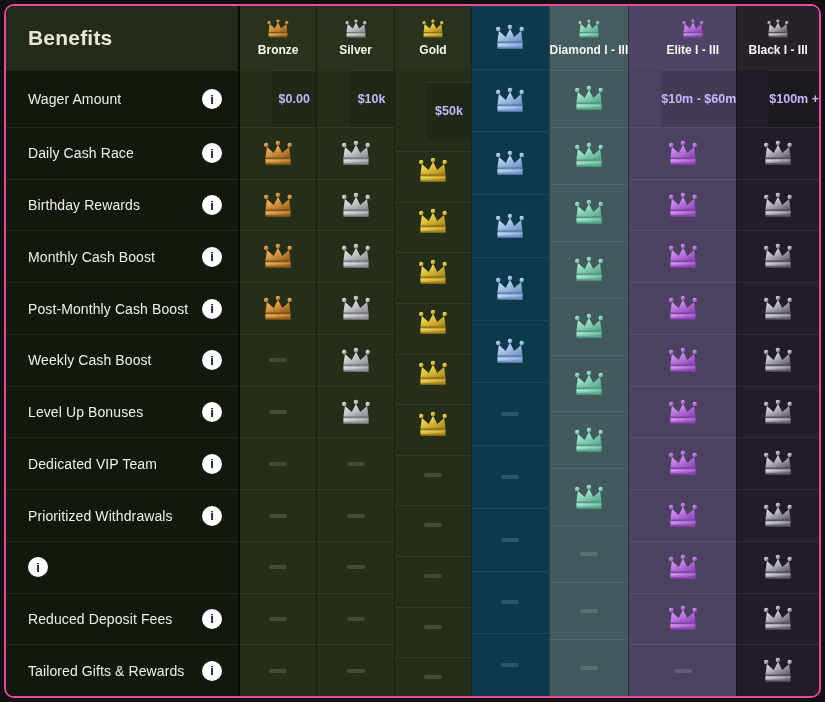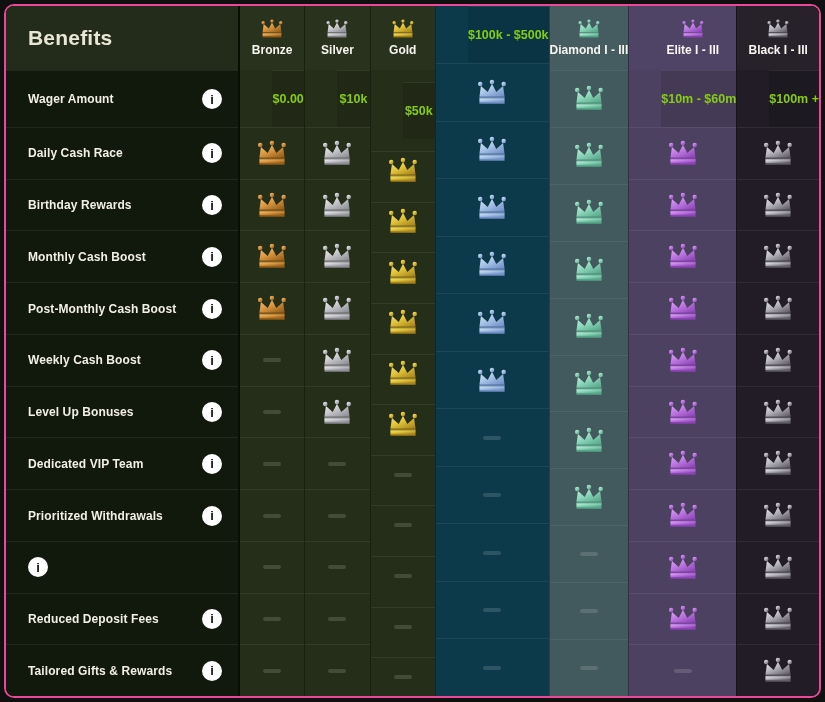--- a/index.html
+++ b/index.html
@@ -51,22 +51,22 @@
     display: flex;
     align-items: center;
     justify-content: space-between;
     padding: 0 16px 0 22px;
     border-top: 1px solid rgba(255,255,255,0.07);
   }
   .label-row.wager {
     flex: 0 0 56px;
   }
   .label-row .lbl {
-    font-size: 12px;
-    font-weight: 700;
+    font-size: 14px;
+    font-weight: 400;
     color: #f2efe4;
     letter-spacing: 0.1px;
   }
   .info {
     width: 20px;
     height: 20px;
     border-radius: 50%;
     background: #ffffff;
     color: #141a0e;
     font-size: 13px;
@@ -104,21 +104,21 @@
     white-space: nowrap;
   }
   .wager-cell {
     height: 56px;
     flex: 0 0 56px;
     display: flex;
     align-items: center;
     justify-content: center;
     font-size: 12.5px;
     font-weight: 700;
-    color: #84cc16;
+    color: #c4b5fd;
     background: rgba(0,0,0,0.10);
     border-top: 1px solid rgba(255,255,255,0.07);
     white-space: nowrap;
     margin-left: 32px;
   }
   .cell {
     flex: 1 1 0;
     display: flex;
     align-items: center;
     justify-content: center;
@@ -475,21 +475,20 @@
             <span class="dash"></span>
           </div>
           <div class="cell">
             <span class="dash"></span>
           </div>
           <div class="cell">
             <span class="dash"></span>
           </div>
         </div>
         <div class="tier-col" style="background: rgb(12, 58, 75);">
-    <div class="wager-cell">$100k - $500k</div>
   <div class="cell">
             <svg class="crown" viewBox="0 0 30 25" width="32" height="27">
     <circle cx="4" cy="4.6" r="2.1" fill="url(#cg3)"></circle>
     <circle cx="15" cy="2.6" r="2.1" fill="url(#cg3)"></circle>
     <circle cx="26" cy="4.6" r="2.1" fill="url(#cg3)"></circle>
     <polygon points="3.2,16.6 4.6,6.4 11,12 15,4.4 19,12 25.4,6.4 26.8,16.6" fill="url(#cg3)"></polygon>
     <rect x="3.2" y="16.6" width="23.6" height="1.3" fill="#7290c6" opacity="0.85"></rect>
     <rect x="3.2" y="17.9" width="23.6" height="3.5" fill="url(#cg3)"></rect>
     <rect x="3.2" y="21.4" width="23.6" height="1.6" fill="#7290c6"></rect>
   </svg>

